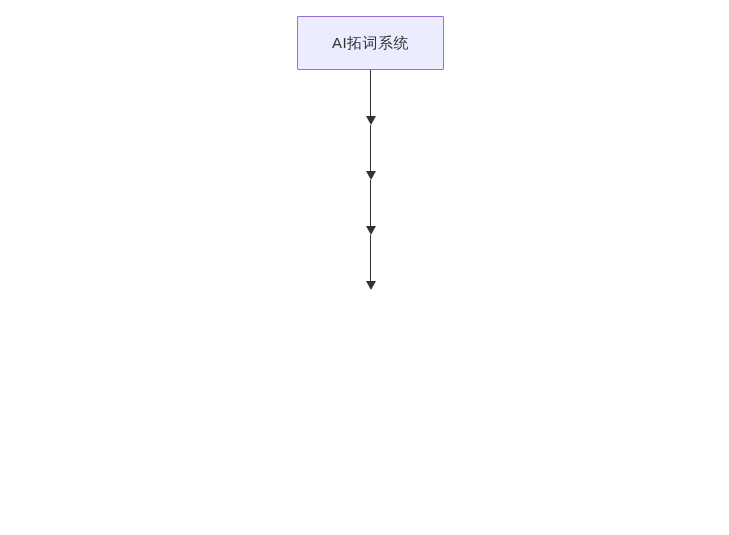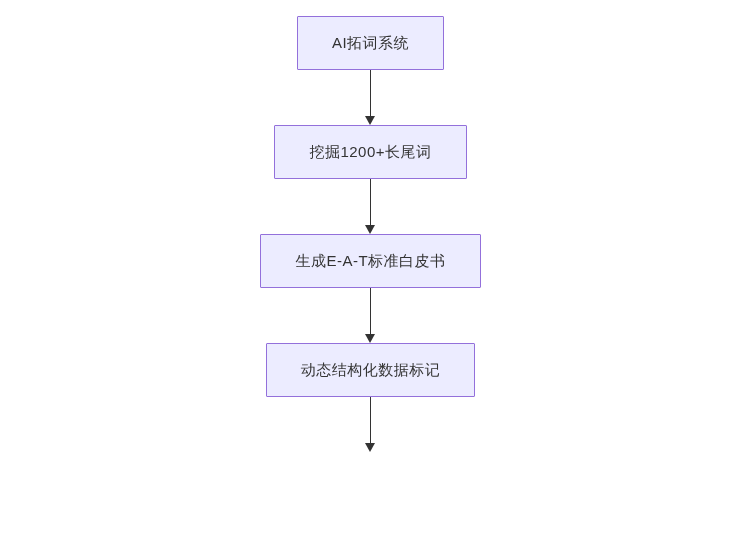--- a/index.html
+++ b/index.html
@@ -70,41 +70,32 @@
 
     <div class="node">
       <span>AI拓词系统</span>
     </div>
 
     <div class="edge">
       <div class="line"></div>
       <div class="head"></div>
     </div>
 
-    <div class="node">
-      <span>挖掘1200+长尾词</span>
-    </div>
 
     <div class="edge">
       <div class="line"></div>
       <div class="head"></div>
     </div>
 
-    <div class="node">
-      <span>生成E-A-T标准白皮书</span>
-    </div>
 
     <div class="edge">
       <div class="line"></div>
       <div class="head"></div>
     </div>
 
-    <div class="node">
-      <span>动态结构化数据标记</span>
-    </div>
 
     <div class="edge">
       <div class="line"></div>
       <div class="head"></div>
     </div>
 
 
   </div>
 </div>
 

